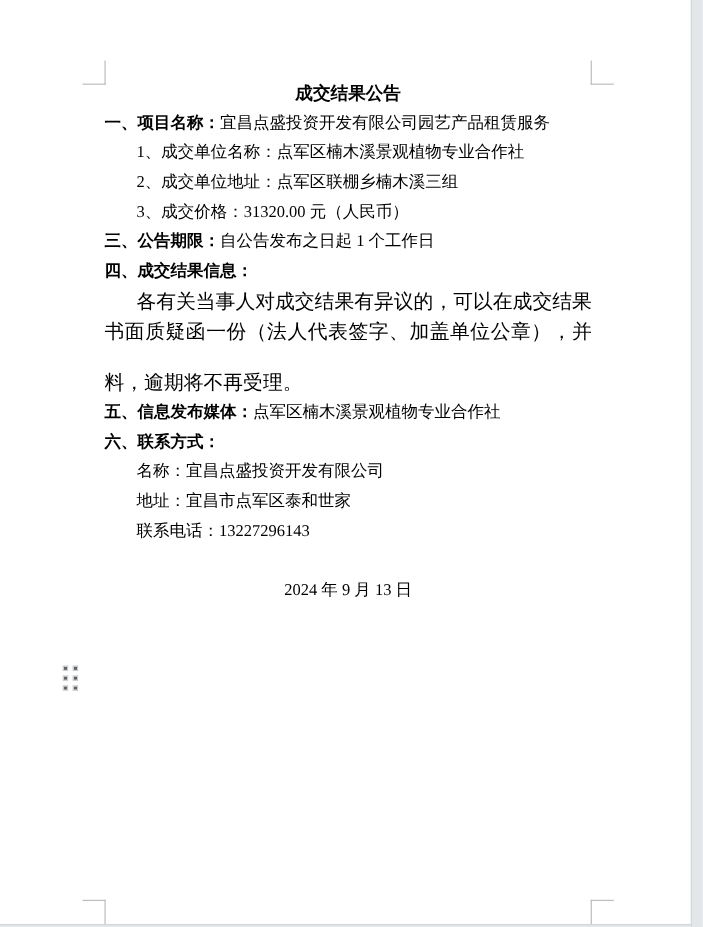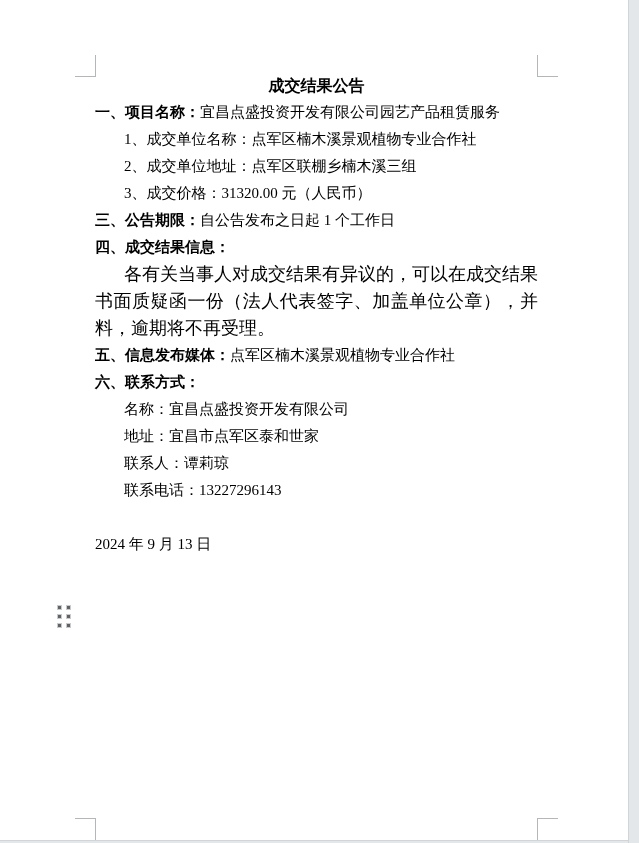--- a/index.html
+++ b/index.html
@@ -47,22 +47,22 @@
   .line { height: 27px; white-space: nowrap; }
   .title { font-weight: bold; font-size: 16px; text-align: center; }
   .b { font-weight: bold; }
   .indent { padding-left: 29px; }
   .jline {
     height: 27px; overflow: hidden;
     font-size: 18px;
     text-align: justify; text-align-last: justify;
   }
   .jline.first { text-indent: 29px; }
-  .jline.last { text-align: center; text-align-last: left; }
-  .date-line { text-align: left; margin-top: 27px; }
+  .jline.last { text-align: center; text-align-last: left; margin-top: 20px; }
+  .date-line { text-align: center; margin-top: 27px; }
   
   .dots {
     position: absolute; left: 58px; top: 606px;
     display: grid; grid-template-columns: 3px 3px;
     grid-auto-rows: 3px; column-gap: 6px; row-gap: 6px;
     cursor: move;
   }
   .dot { width: 3px; height: 3px; background: #5f6368; outline: 1px solid #c9cacc; }
 </style>
 </head>
@@ -96,21 +96,20 @@
   <div class="jline last">料，逾期将不再受理。</div>
 
   <div class="line"><span class="b">五、信息发布媒体：</span><span>点军区楠木溪景观植物专业合作社</span></div>
 
   <div class="line"><span class="b">六、联系方式：</span></div>
 
   <div class="line indent"><span>名称：宜昌点盛投资开发有限公司</span></div>
 
   <div class="line indent"><span>地址：宜昌市点军区泰和世家</span></div>
 
-  <div class="line indent"><span>联系人：谭莉琼</span></div>
 
   <div class="line indent"><span>联系电话：13227296143</span></div>
 
   <div class="line date-line">2024 年 9 月 13 日</div>
 </div>
 
 <div class="dots">
   <span class="dot"></span>
   <span class="dot"></span>
   <span class="dot"></span>

